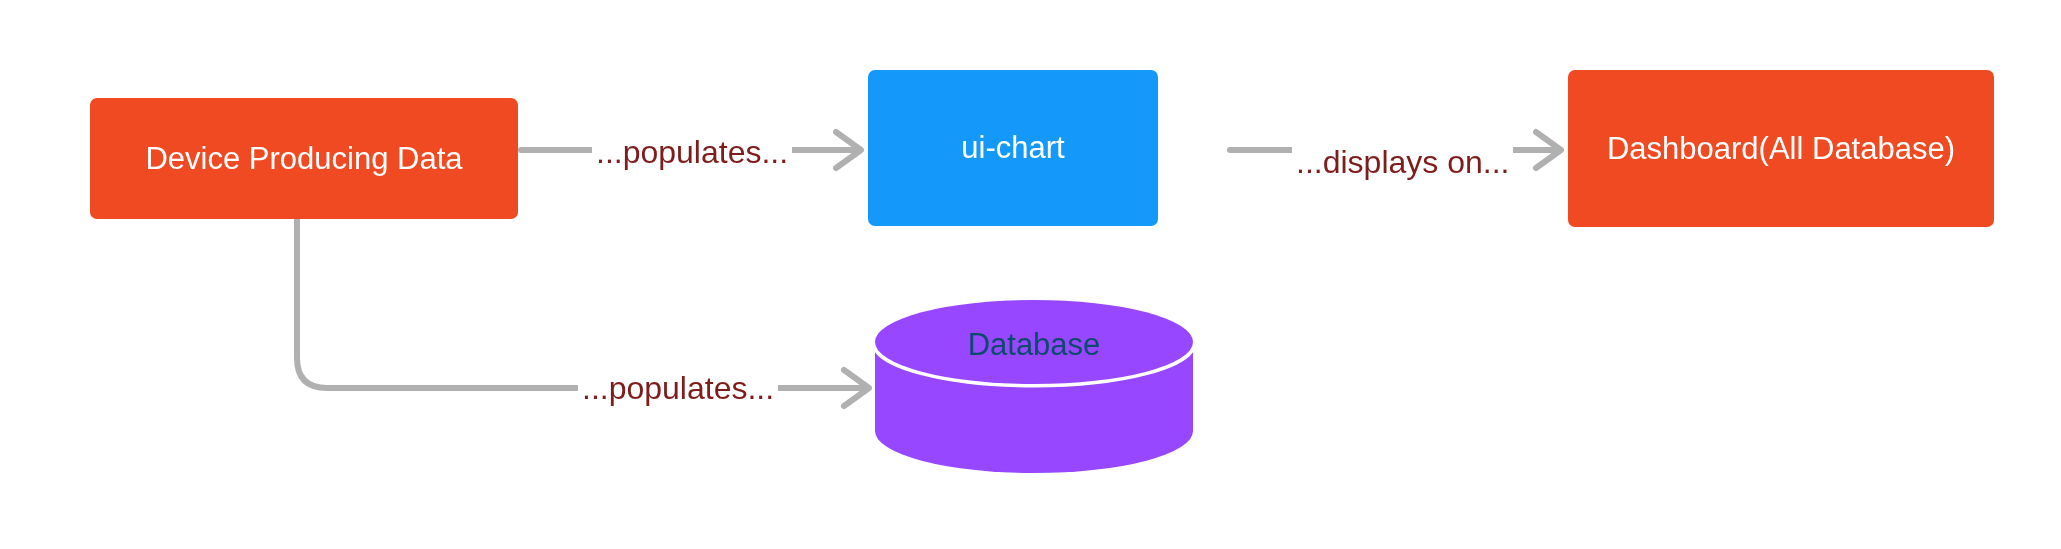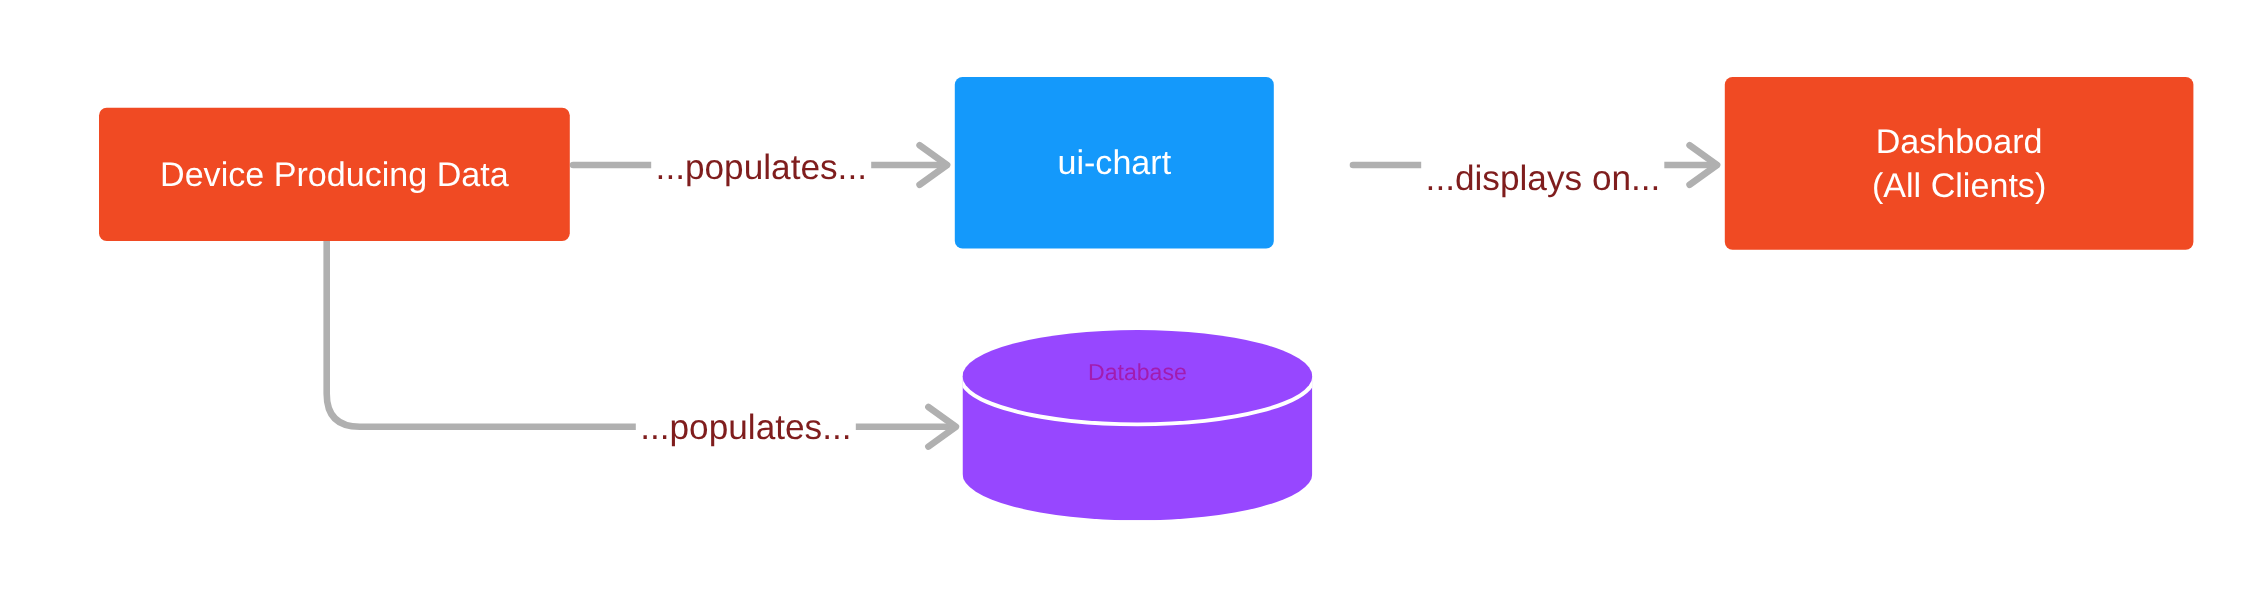--- a/index.html
+++ b/index.html
@@ -50,21 +50,21 @@
   #node-dashboard {
     left: 1568px;
     top: 70px;
     width: 426px;
     height: 157px;
     background: #F04A23;
     font-size: 31px;
   }
   .node-label-multiline {
     display: flex;
-    flex-direction: column;
+    flex-direction: row;
     align-items: center;
     justify-content: center;
   }
   .node-label-multiline > span {
     display: block;
   }
 
   
   #node-database {
     position: absolute;
@@ -80,22 +80,22 @@
     width: 318px;
     height: 173px;
     display: block;
   }
   #node-database .cyl-label {
     position: absolute;
     left: 0;
     top: 26px;
     width: 318px;
     text-align: center;
-    color: #a21caf;
-    font-size: 21px;
+    color: #0c4a6e;
+    font-size: 31px;
     line-height: 1.2;
     pointer-events: none;
   }
 
   
   #edges-layer {
     position: absolute;
     left: 0;
     top: 0;
     width: 2061px;
@@ -157,21 +157,21 @@
     <span>Device Producing Data</span>
   </div>
 
   <div class="node node-box" id="node-uichart">
     <span>ui-chart</span>
   </div>
 
   <div class="node node-box" id="node-dashboard">
     <div class="node-label-multiline">
       <span>Dashboard</span>
-      <span>(All Clients)</span>
+      <span>(All Database)</span>
     </div>
   </div>
 
   <div id="node-database">
     <svg class="cyl-svg" viewBox="0 0 318 173" width="318" height="173" xmlns="http://www.w3.org/2000/svg">
 
       <path d="M 0 42 L 0 131 A 159 42 0 0 0 318 131 L 318 42 Z" fill="#9747FF"></path>
 
       <path d="M 0 42 A 159 42 0 0 0 318 42" fill="none" stroke="#ffffff" stroke-width="7"></path>
 

